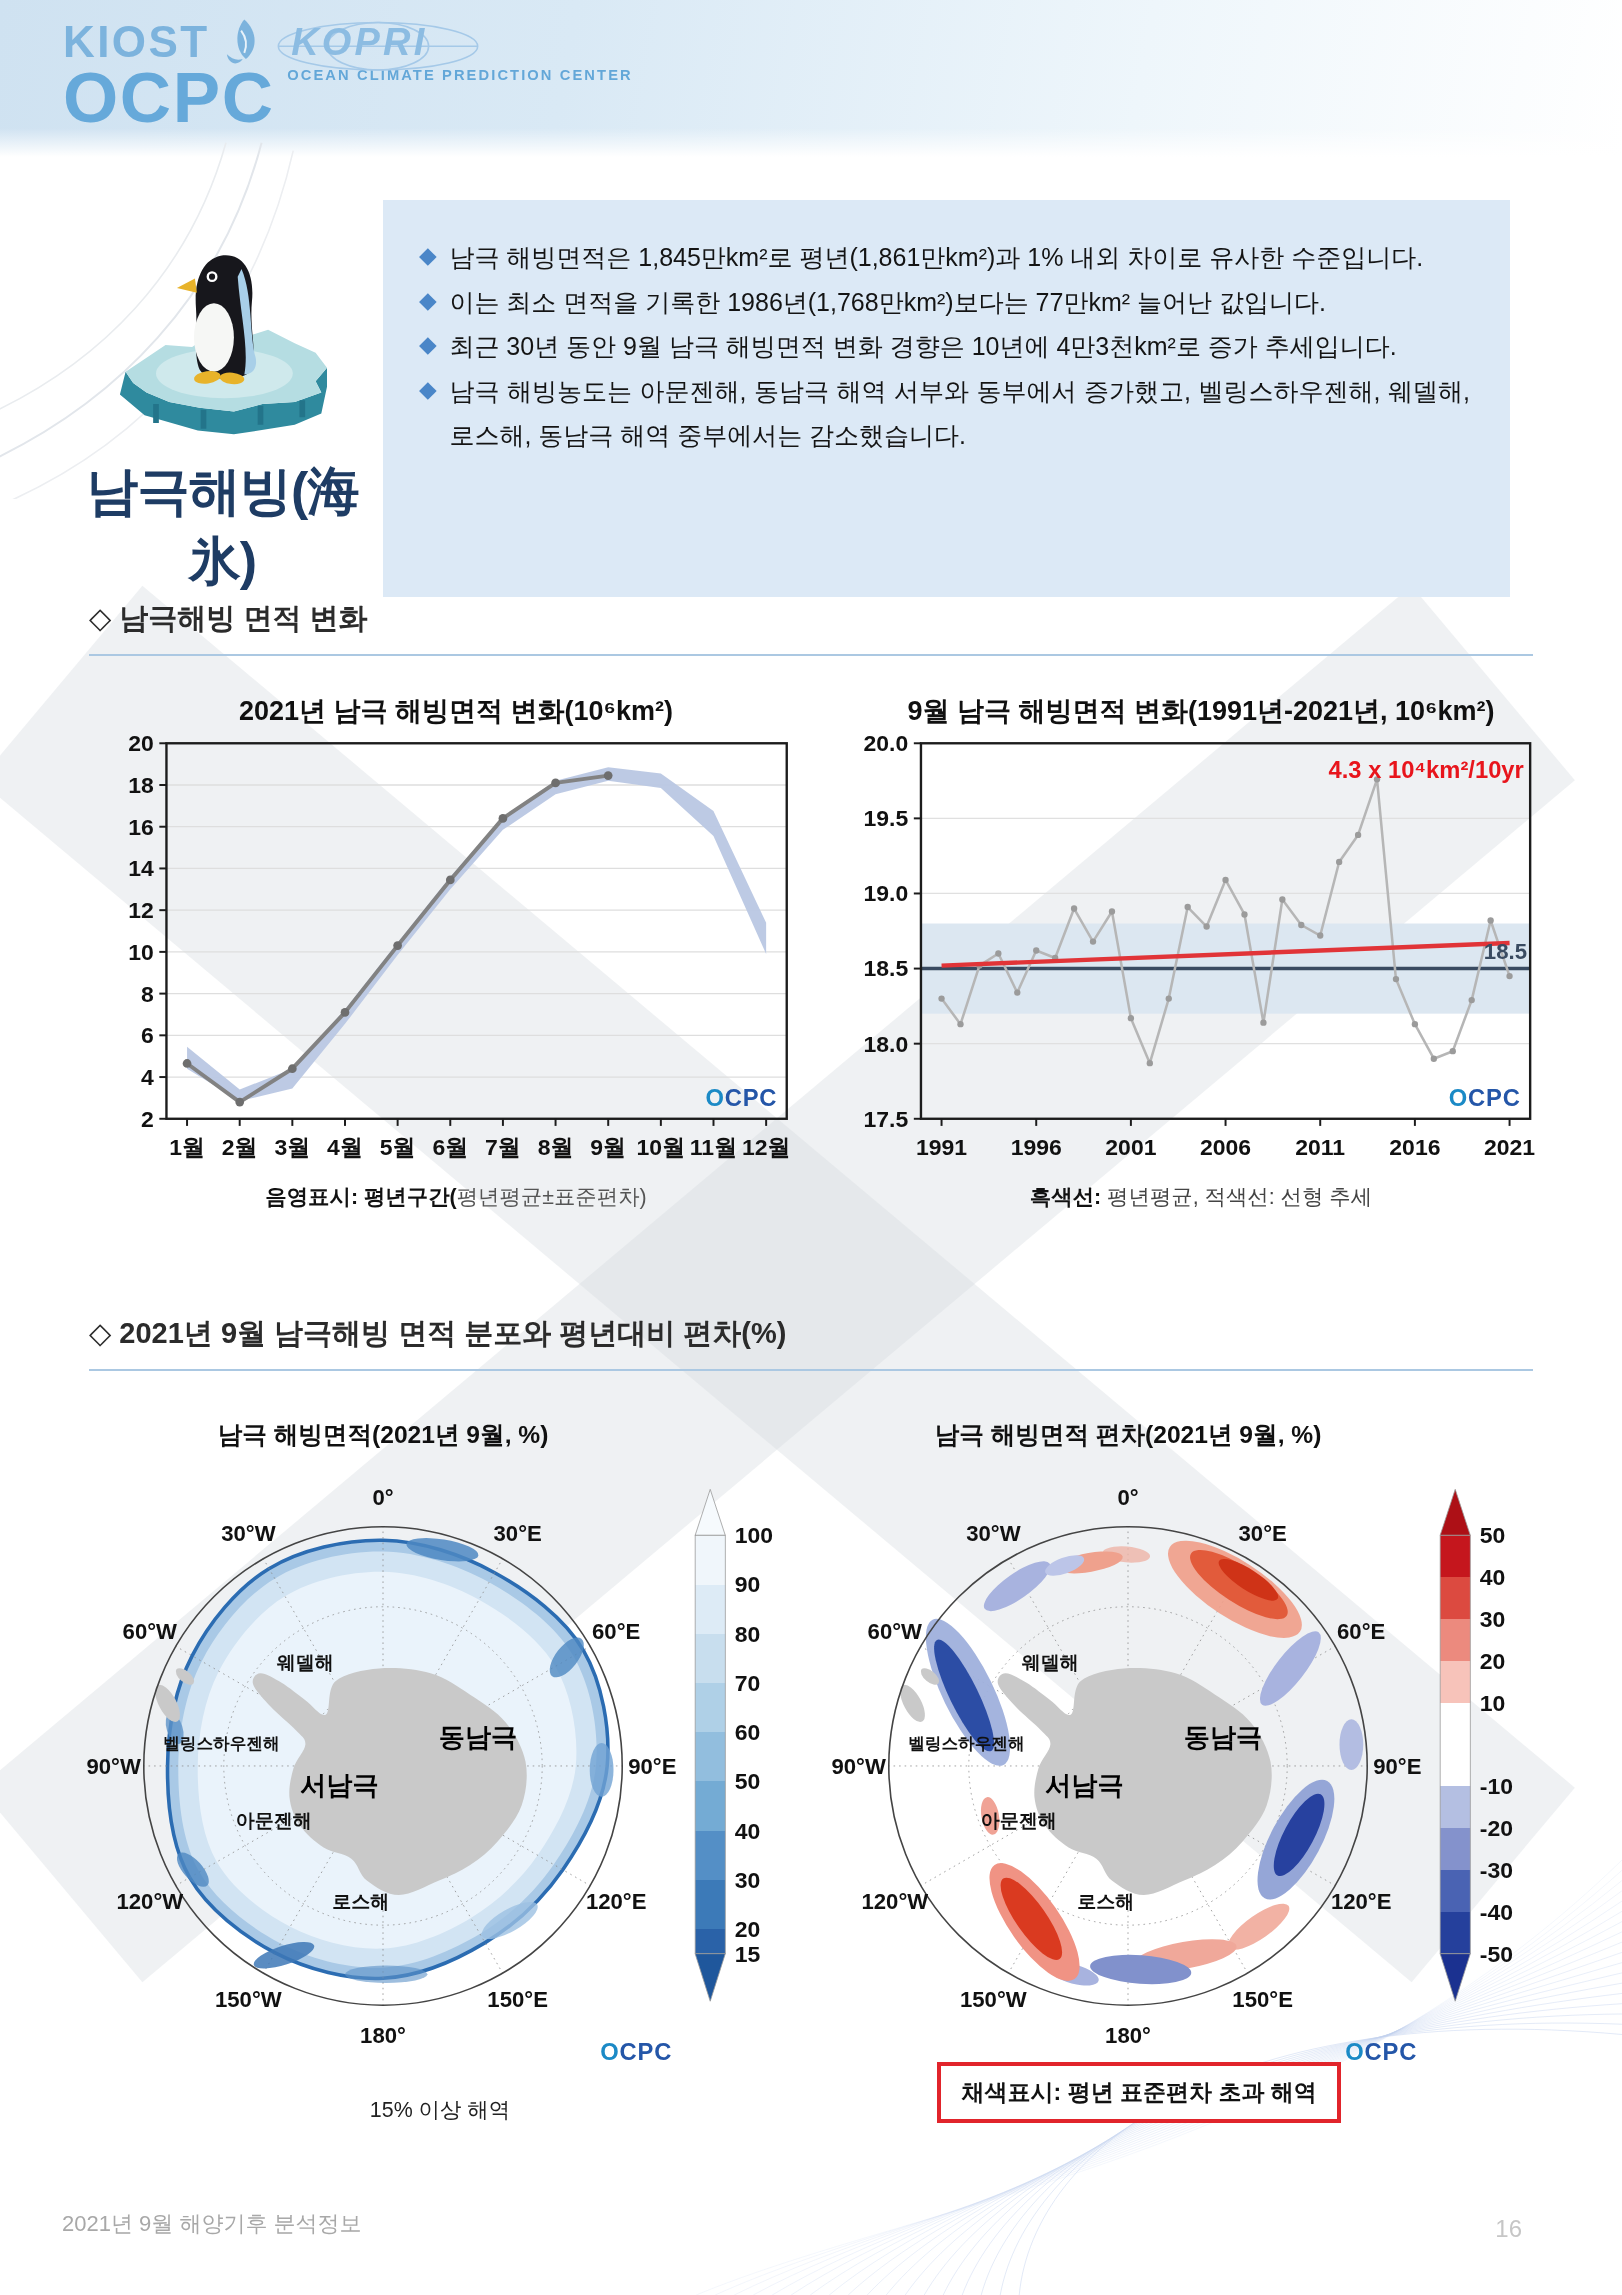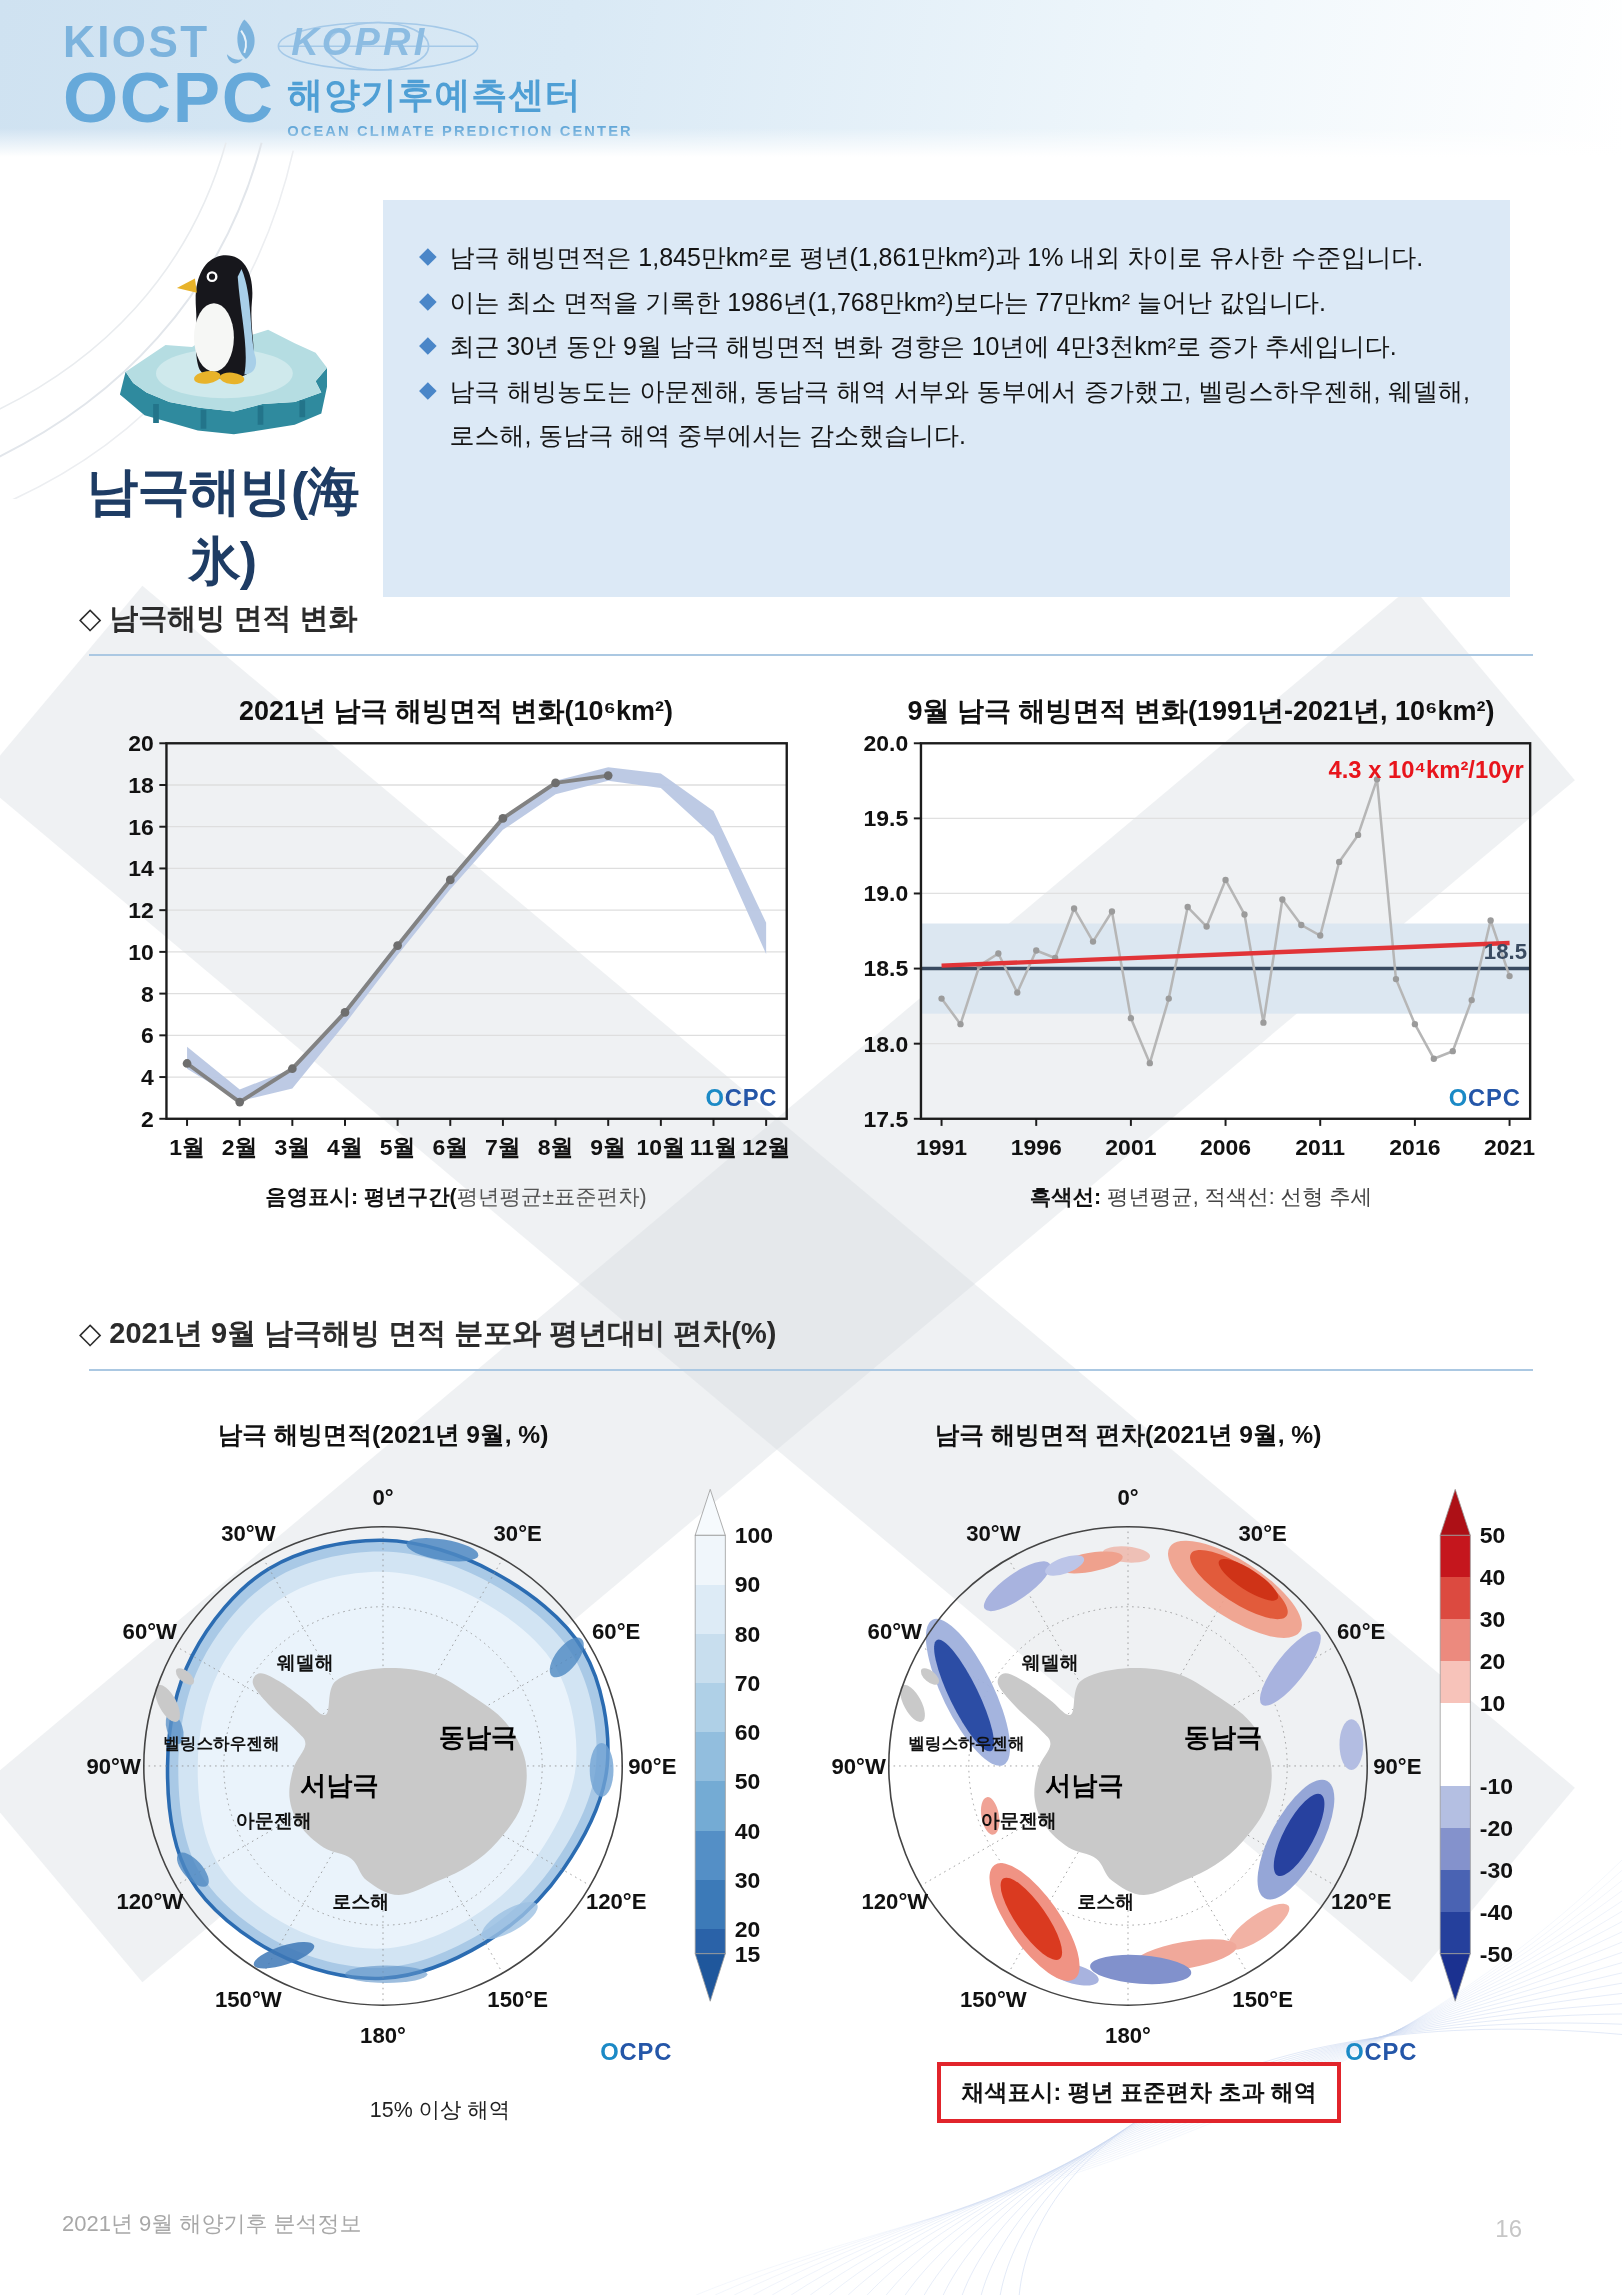--- a/index.html
+++ b/index.html
@@ -33,21 +33,21 @@
   
   .summary{position:absolute;top:200px;left:62px;right:113px;display:flex;}
   .mascot{width:321px;flex:none;text-align:center;}
   .mascot svg{margin-top:27px;}
   .mascot-label{margin-top:8px;font-size:52px;font-weight:800;color:#1e3c64;letter-spacing:-0.8px;}
   .bullets{flex:1;background:#dce9f6;padding:35px 40px 24px 36px;box-sizing:border-box;}
   .bullet{display:flex;font-size:25px;line-height:1.78;color:#141414;text-align:justify;}
   .bullet .dia{color:#4a86c8;margin-right:12.7px;font-size:23px;flex:none;}
 
   
-  .sec-title{position:absolute;left:79px;font-size:29px;font-weight:bold;color:#2b2b2b;letter-spacing:0px;}
+  .sec-title{position:absolute;left:89px;font-size:29px;font-weight:bold;color:#2b2b2b;letter-spacing:0px;}
   .sec-line{position:absolute;left:89px;width:1444px;border-top:2.4px solid #abc8e2;}
 
   
   .charts{position:absolute;top:693px;left:111px;width:1436px;display:flex;gap:55px;}
   .chart-block{width:690px;}
   .chart-title{text-align:center;font-size:27px;font-weight:bold;color:#101010;margin-bottom:3.2px;}
   svg.chart{width:690px;height:444px;display:block;}
   .cap-row{position:absolute;top:1182px;left:111px;width:1436px;display:flex;gap:55px;}
   .cap{width:690px;text-align:center;font-size:21.4px;color:#444;}
   .cap .b{font-weight:bold;color:#111;}
@@ -114,21 +114,20 @@
             <ellipse cx="134" cy="38" rx="126" ry="30" fill="none" stroke="#a5c9e8" stroke-width="2"></ellipse>
             <ellipse cx="134" cy="38" rx="64" ry="30" fill="none" stroke="#a5c9e8" stroke-width="2"></ellipse>
             <line x1="8" y1="38" x2="260" y2="38" stroke="#a5c9e8" stroke-width="2"></line>
           </svg>
           <span class="kopri">KOPRI</span>
         </span>
       </div>
       <div class="logo-row2">
         <span class="ocpc-big">OCPC</span>
         <div>
-          <div class="ckr">해양기후예측센터</div>
           <div class="cen">OCEAN CLIMATE PREDICTION CENTER</div>
         </div>
       </div>
     </div>
   </div>
 
   <svg class="hdr-arcs" viewBox="0 0 560 480">
     <path d="M -30 440 C 150 360 280 220 330 30" stroke="#e2e6eb" stroke-width="2.5" fill="none"></path>
     <path d="M -30 380 C 130 310 240 190 285 30" stroke="#e9ecef" stroke-width="2" fill="none"></path>
     <path d="M -30 500 C 180 420 320 260 370 40" stroke="#eceef1" stroke-width="2" fill="none"></path>

